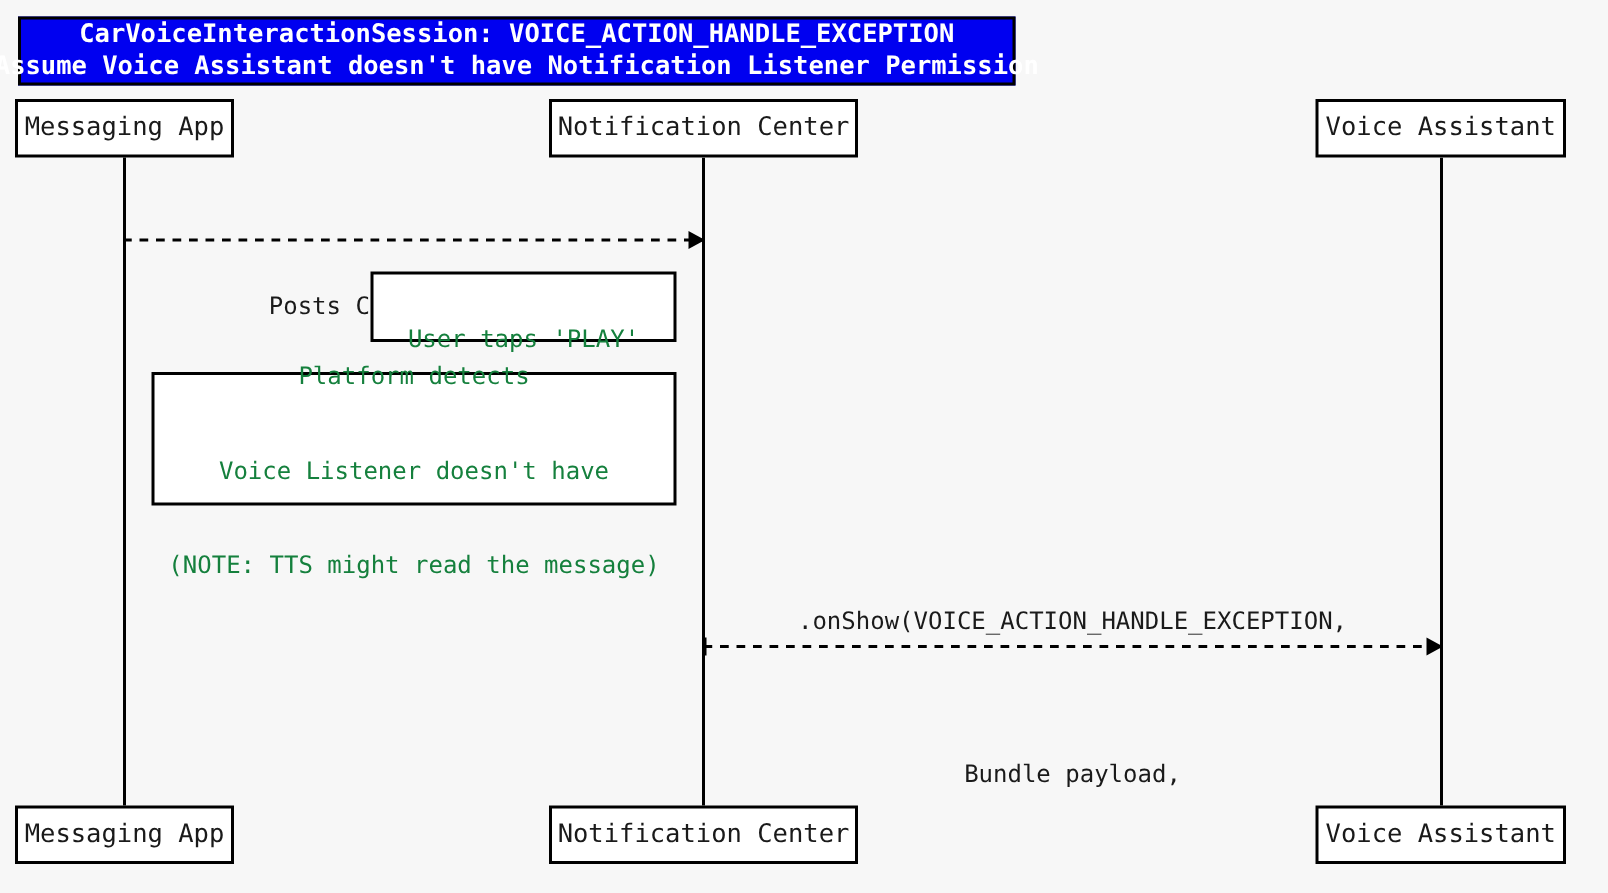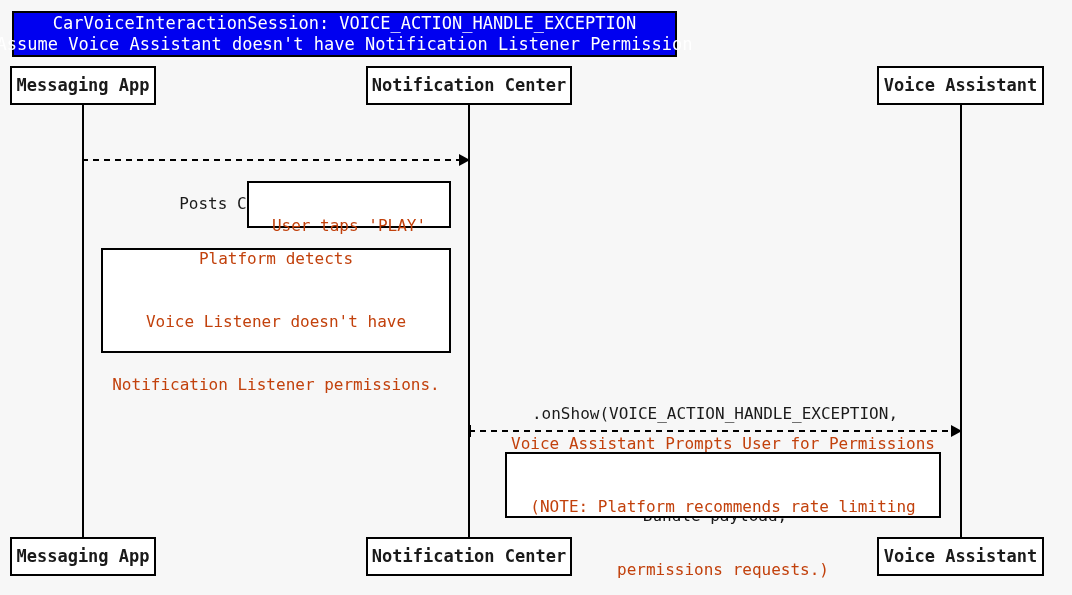--- a/index.html
+++ b/index.html
@@ -32,37 +32,36 @@
     box-sizing: border-box;
     display: flex;
     flex-direction: column;
     align-items: center;
     justify-content: center;
     color: #ffffff;
     font-size: 17px;
     line-height: 21px;
     white-space: pre;
   }
-  .title-line { display: block; }
+  .title-line { display: block; font-weight: bold; }
 
   
   .participant {
     position: absolute;
     background: #ffffff;
     border: 2px solid #000000;
     box-sizing: border-box;
     display: flex;
     align-items: center;
     justify-content: center;
     font-size: 17px;
     line-height: 17px;
     color: #1a1a1a;
     white-space: pre;
     z-index: 3;
-    font-weight: bold;
   }
 
   
   .lifeline {
     position: absolute;
     width: 2px;
     background: #000000;
     z-index: 1;
   }
 
@@ -110,21 +109,21 @@
     position: absolute;
     background: #ffffff;
     border: 2px solid #000000;
     box-sizing: border-box;
     display: flex;
     flex-direction: column;
     align-items: center;
     justify-content: center;
     font-size: 16px;
     line-height: 21px;
-    color: #c2410c;
+    color: #15803d;
     white-space: pre;
     z-index: 4;
   }
   .note-line { display: block; text-align: center; margin-top: 42px; }
 </style>
 </head>
 <body>
 
 <div id="diagram">
 
@@ -153,41 +152,36 @@
   </div>
   <div class="message" style="left:82px; top:159px; width:387px;">
     <span class="tail"></span>
     <span class="arrowhead"></span>
   </div>
 
   <div class="note" style="left:247px; top:181px; width:204px; height:47px;">
     <span class="note-line">User taps 'PLAY'</span>
   </div>
 
-  <div class="note" style="left:101px; top:248px; width:350px; height:105px;">
+  <div class="note" style="left:101px; top:248px; width:350px; height:89px;">
     <span class="note-line">Platform detects</span>
     <span class="note-line">Voice Listener doesn't have</span>
-    <span class="note-line">Notification Listener permissions.</span>
+    <span class="note-line">(NOTE: TTS might read the message)</span>
   </div>
 
   <div class="msg-label" style="left:469px; top:322px; width:492px;">
     <span class="note-line">.onShow(VOICE_ACTION_HANDLE_EXCEPTION,</span>
     <span class="note-line">Bundle payload,</span>
     <span class="note-line">VoiceInteractionSession.SHOW_SOURCE_NOTIFICATION)</span>
   </div>
   <div class="message" style="left:469px; top:430px; width:492px;">
     <span class="tail"></span>
     <span class="arrowhead"></span>
   </div>
 
-  <div class="note" style="left:505px; top:452px; width:436px; height:66px;">
-    <span class="note-line">Voice Assistant Prompts User for Permissions</span>
-    <span class="note-line">(NOTE: Platform recommends rate limiting</span>
-    <span class="note-line">permissions requests.)</span>
-  </div>
 
   <div class="participant" style="left:10px; top:537px; width:146px; height:39px;">
     <span>Messaging App</span>
   </div>
   <div class="participant" style="left:366px; top:537px; width:206px; height:39px;">
     <span>Notification Center</span>
   </div>
   <div class="participant" style="left:877px; top:537px; width:167px; height:39px;">
     <span>Voice Assistant</span>
   </div>

